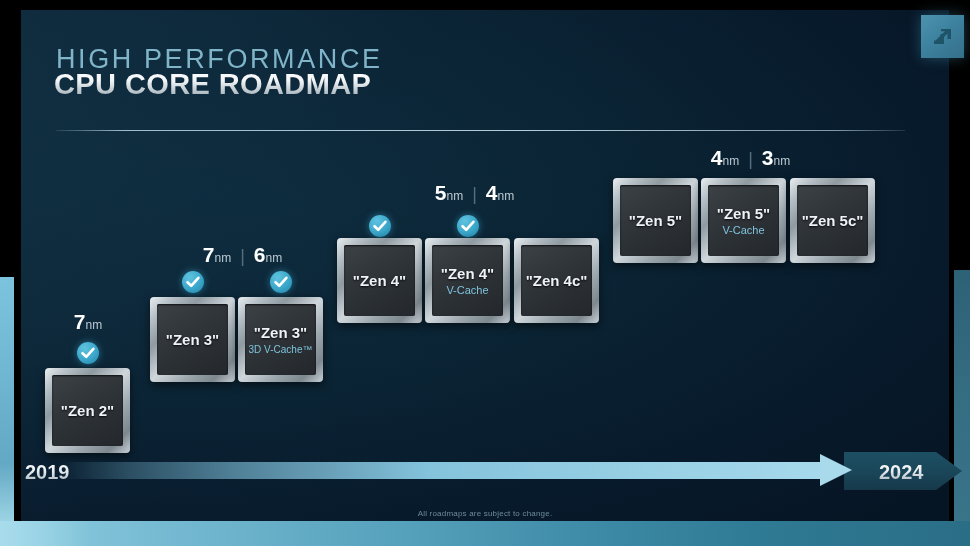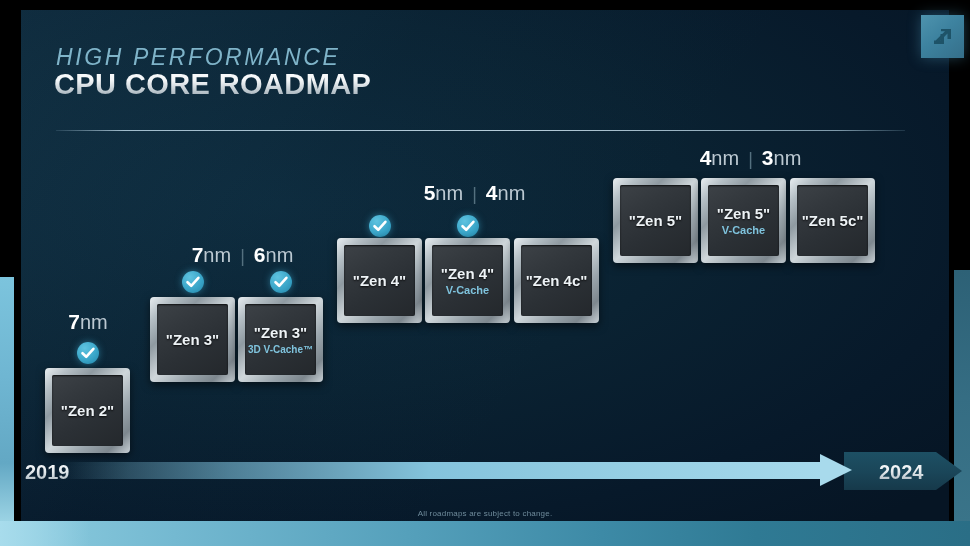--- a/index.html
+++ b/index.html
@@ -64,25 +64,24 @@
     width: 43px; height: 43px;
     background: linear-gradient(140deg, #4e93ae 0%, #3d829f 45%, #356f8a 100%);
     box-shadow: 0 0 14px rgba(70,140,170,0.45);
   }
   .amd-logo svg { display: block; }
 
   
   .kicker {
     position: absolute;
     left: 56px; top: 44px;
-    font-size: 23px;
+    font-size: 27px;
     letter-spacing: 2.6px;
     font-weight: 400;
     color: #7fb4c9;
-    font-style: italic;
   }
   .title {
     position: absolute;
     left: 54px; top: 68px;
     font-size: 29px;
     font-weight: 700;
     letter-spacing: 0.4px;
     background: linear-gradient(to bottom, #ffffff 0%, #f2f5f7 38%, #b9c4cb 72%, #8d9aa4 100%);
     -webkit-background-clip: text;
     background-clip: text;
@@ -105,21 +104,21 @@
     text-align: center;
     white-space: nowrap;
     font-size: 18px;
     color: #c6d2da;
   }
   .node-label b {
     font-size: 21px;
     font-weight: 700;
     color: #ffffff;
   }
-  .node-label .nm { font-size: 20px; font-weight: 400; color: #bcc9d2; }
+  .node-label .nm { font-size: 12px; font-weight: 400; color: #bcc9d2; }
   .node-label .sep {
     display: inline-block;
     margin: 0 9px;
     color: #54707f;
     font-weight: 300;
   }
 
   
   .check {
     position: absolute;
@@ -153,21 +152,21 @@
   .chip-name {
     font-size: 15px;
     font-weight: 700;
     color: #eef3f6;
     text-shadow: 0 1px 2px rgba(0,0,0,0.85);
     white-space: nowrap;
     line-height: 1.15;
   }
   .chip-sub {
     font-size: 11px;
-    font-weight: 700;
+    font-weight: 400;
     color: #7fc3dd;
     margin-top: 2px;
     white-space: nowrap;
   }
   .chip-sub.small { font-size: 10px; }
 
   
   .tl-year {
     position: absolute;
     font-size: 20px;

